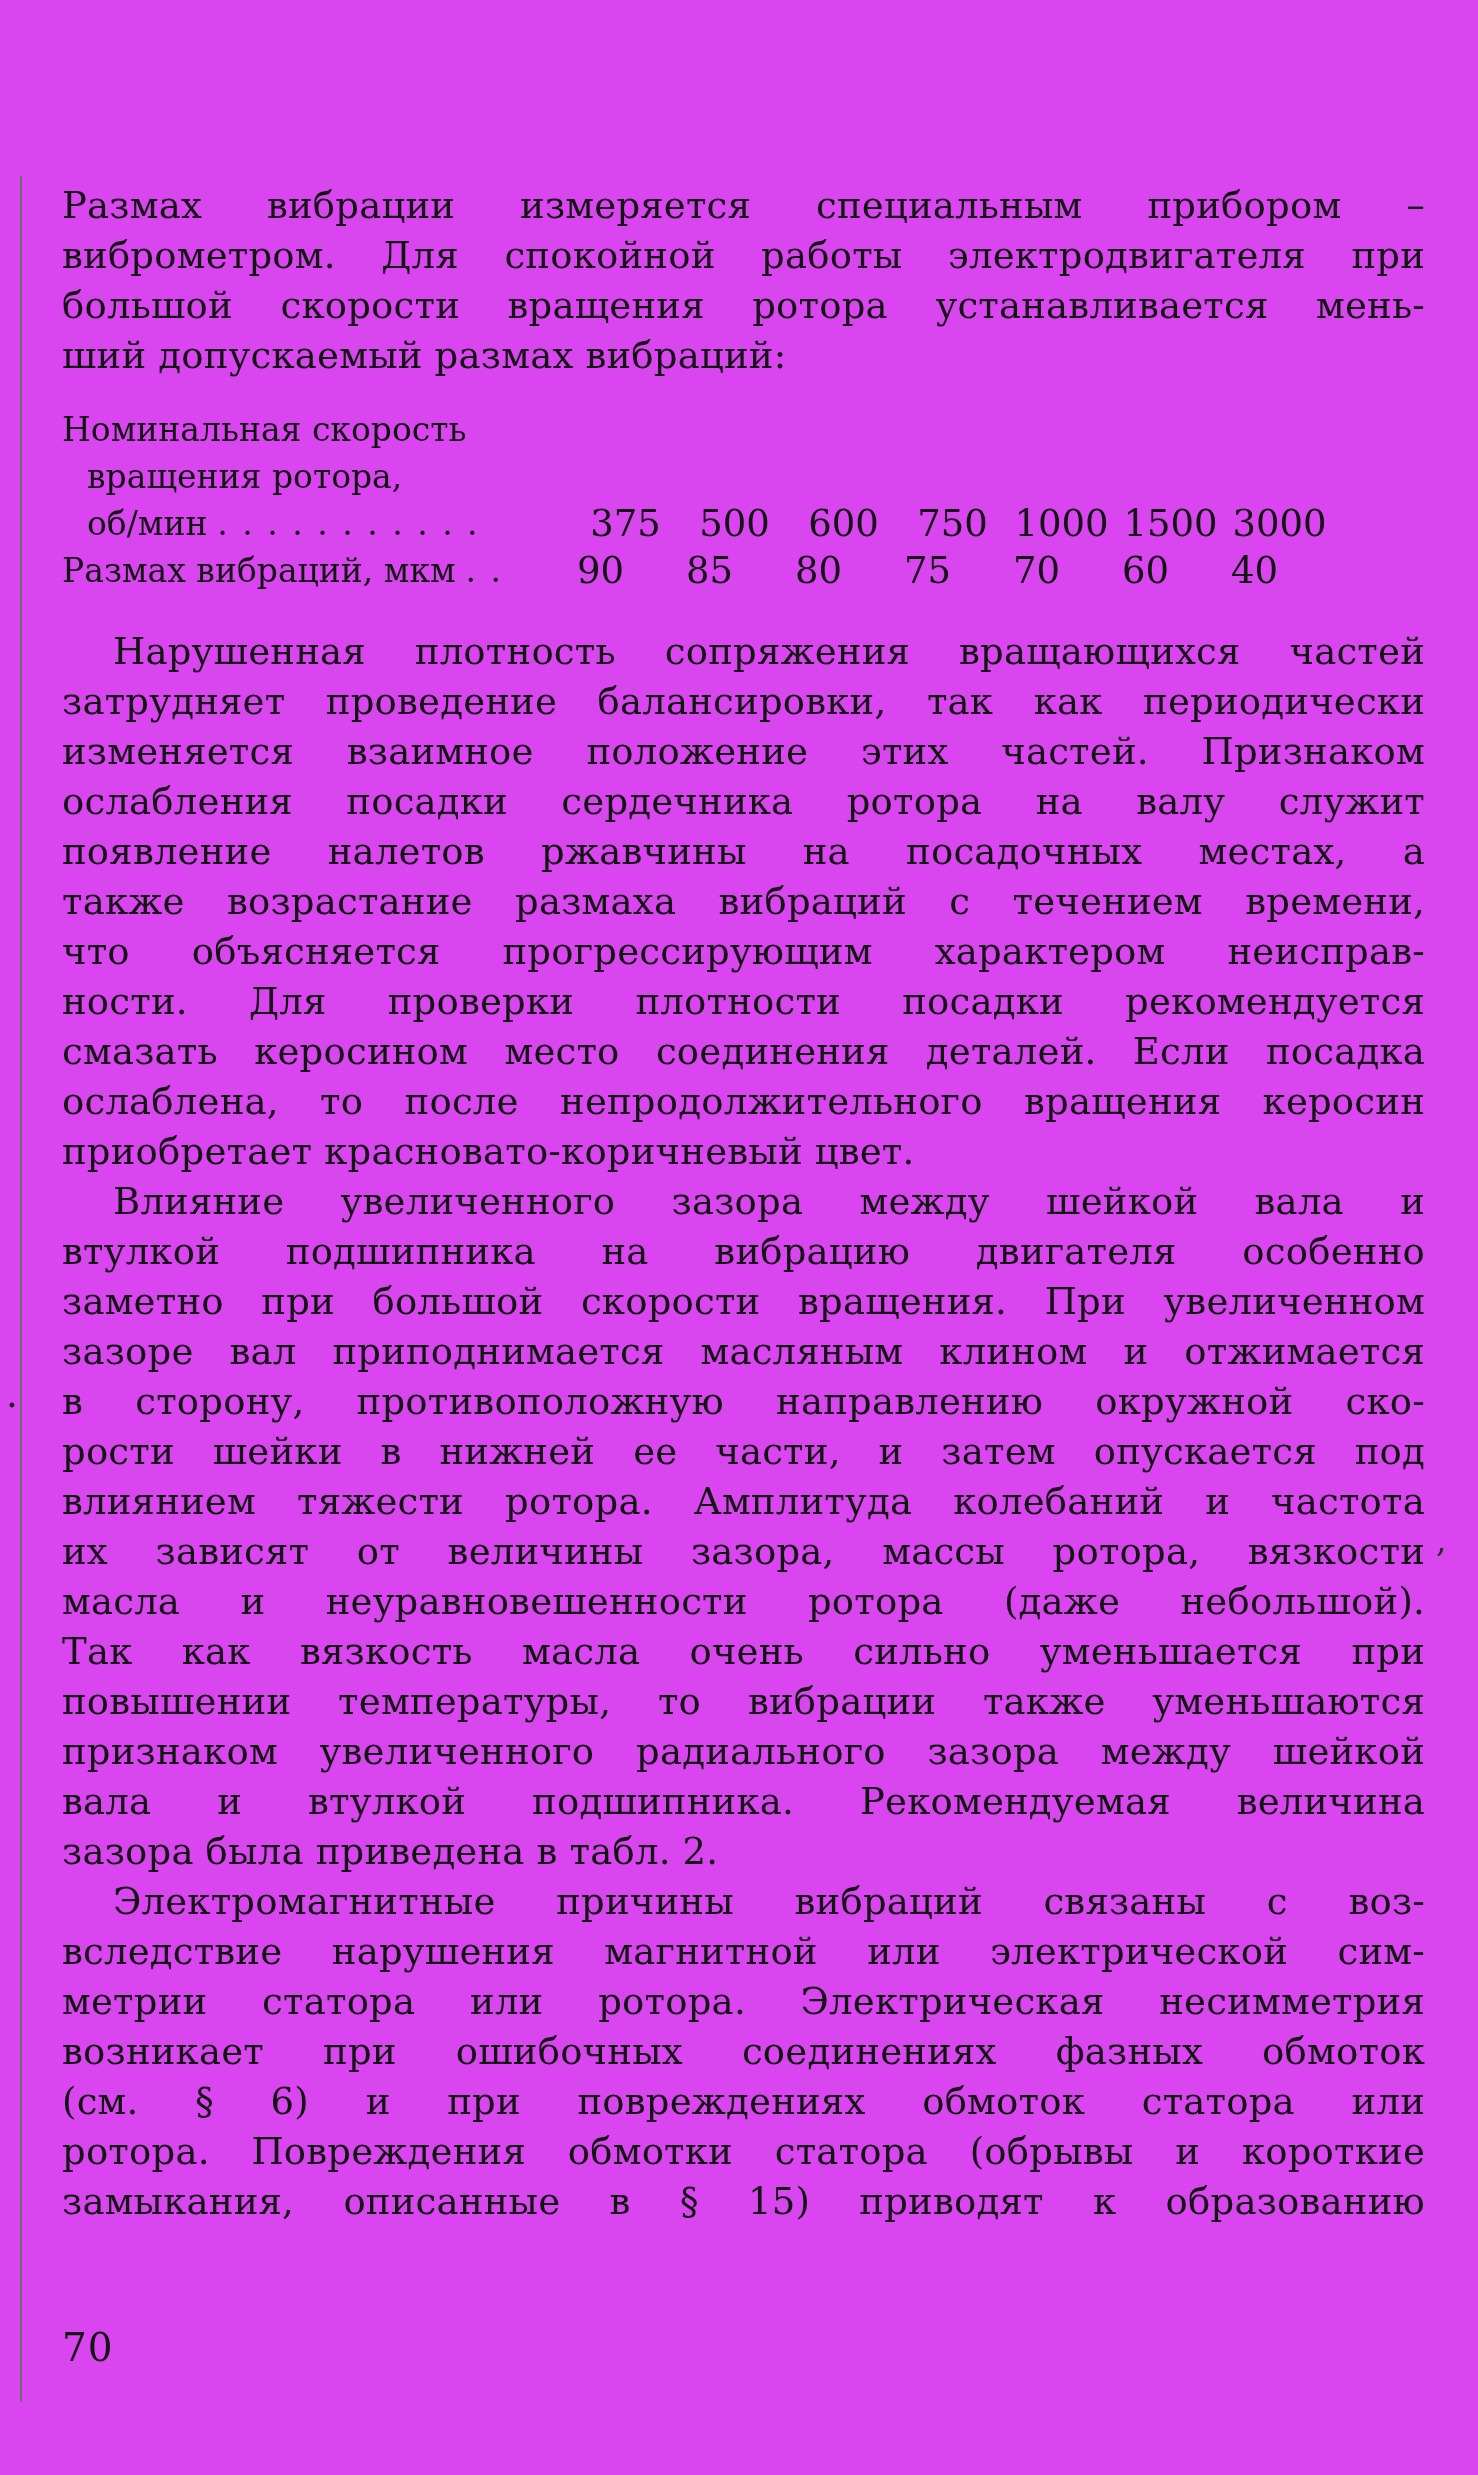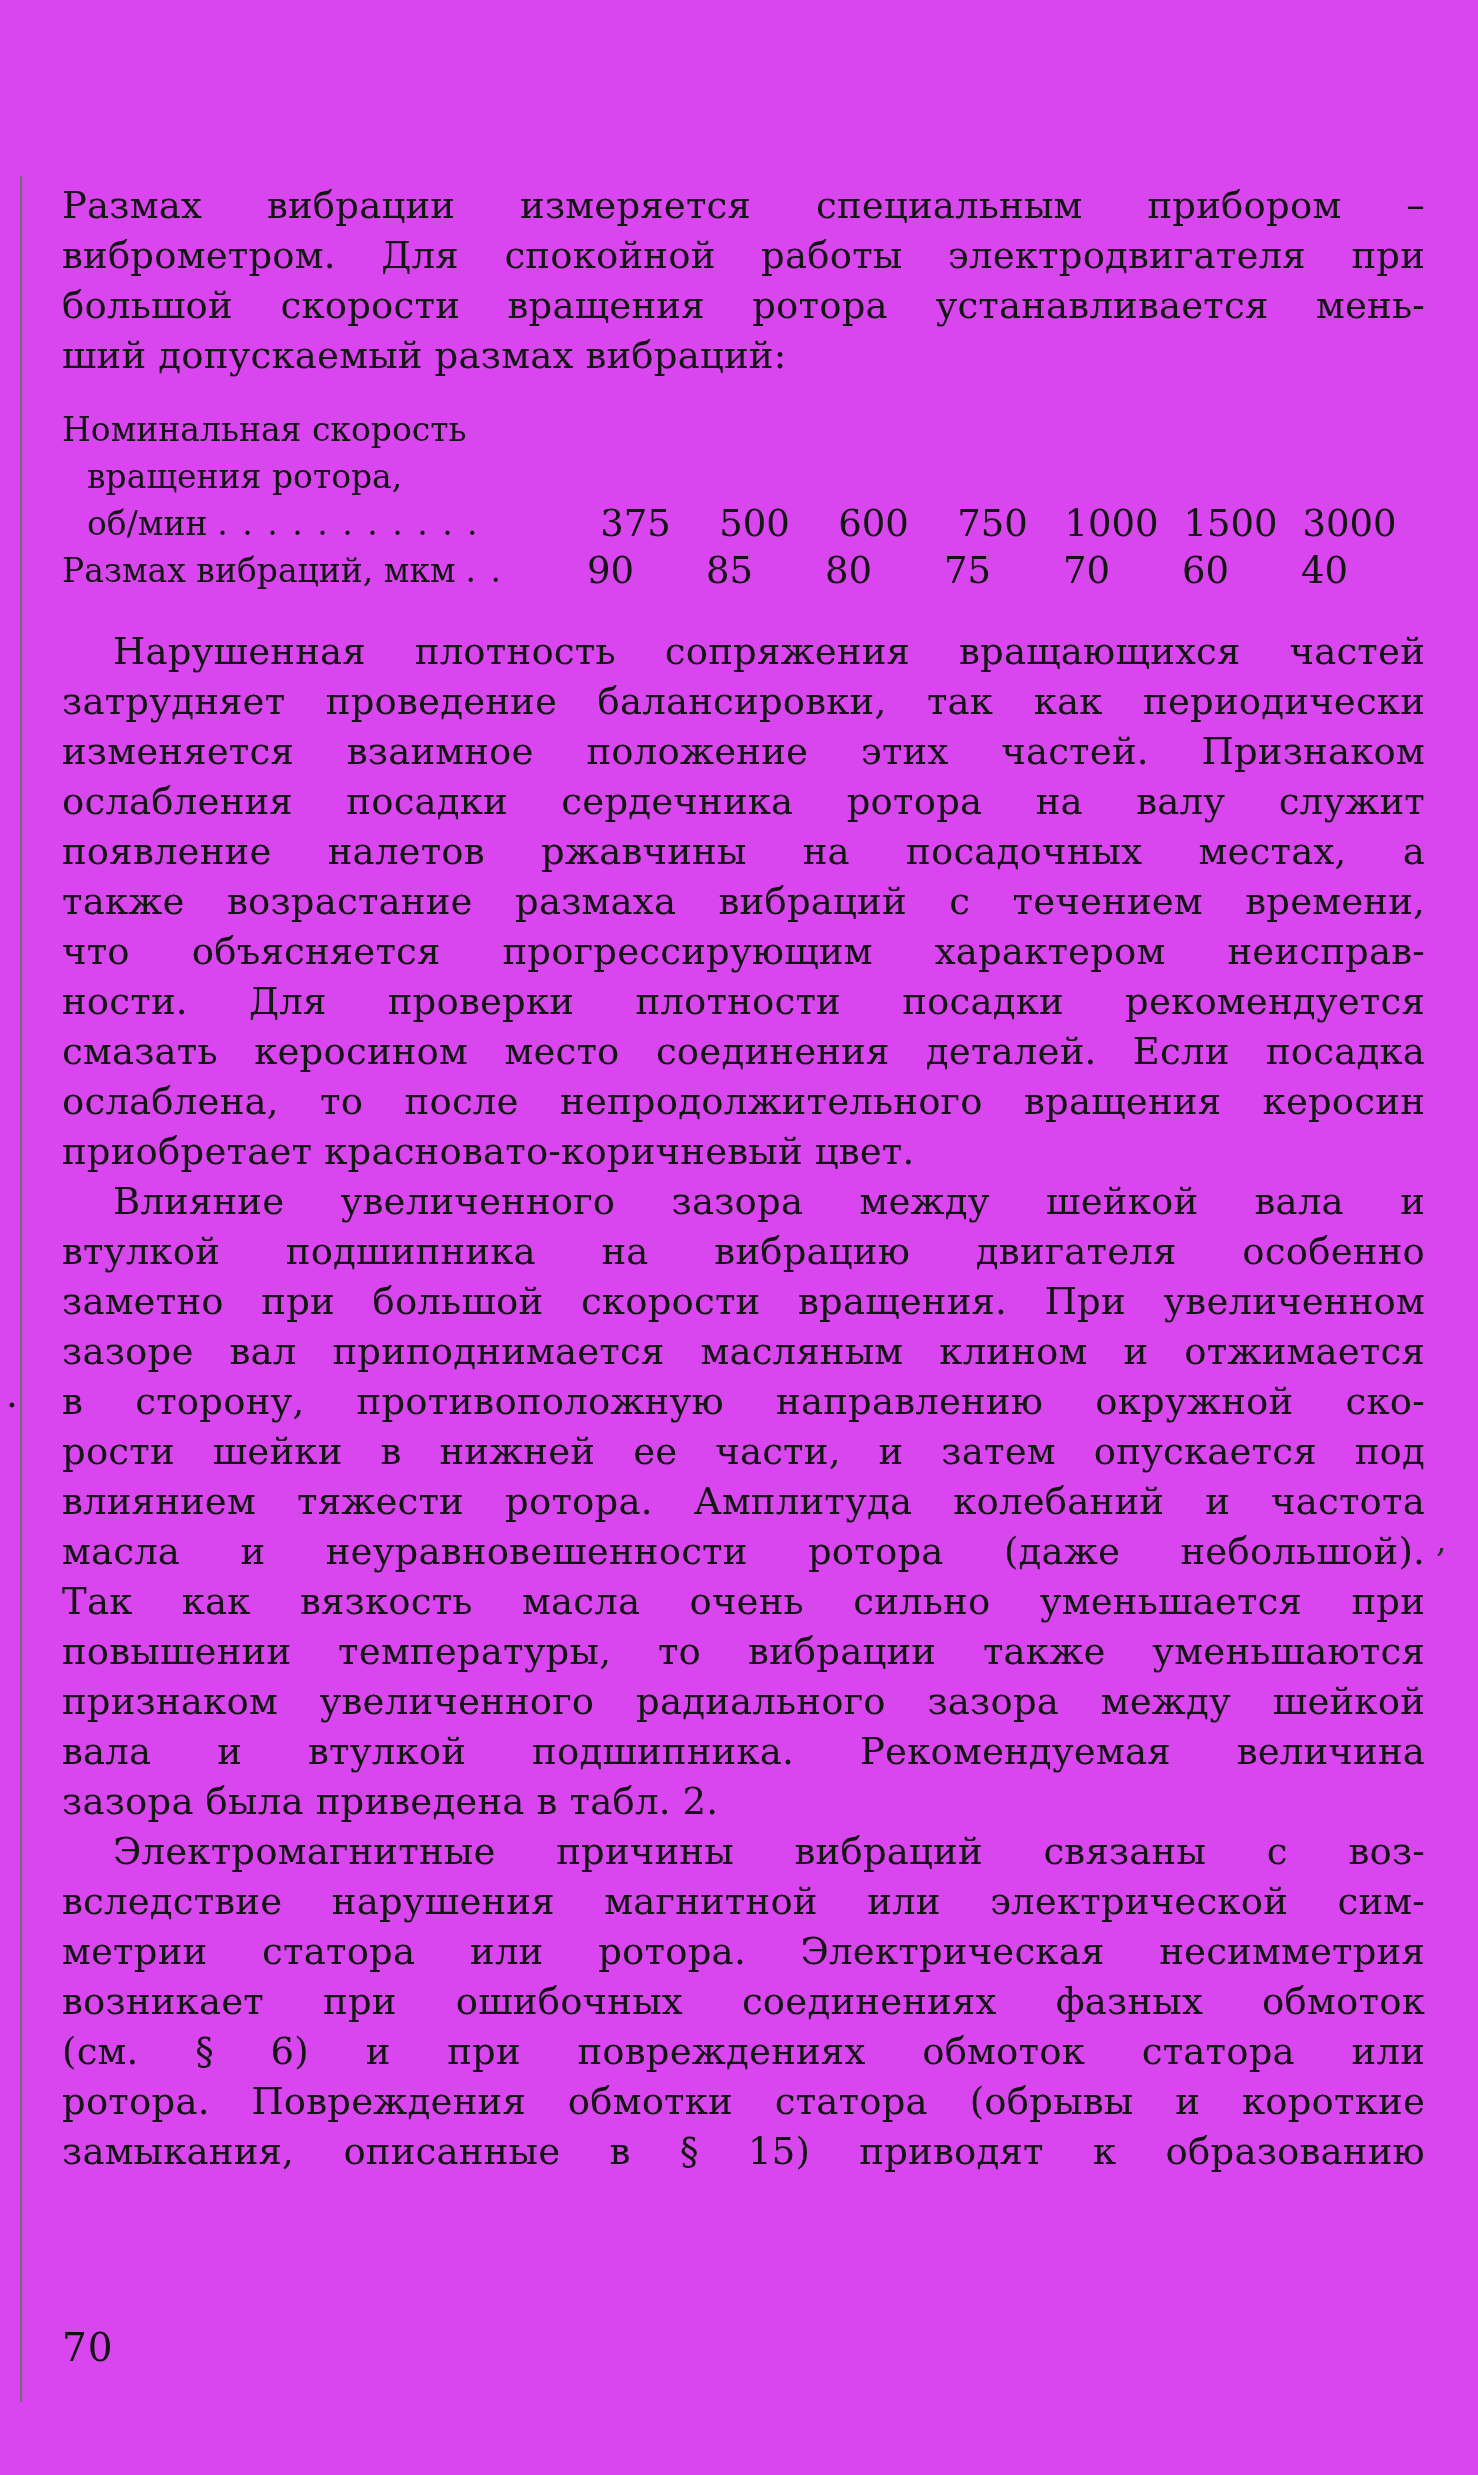--- a/index.html
+++ b/index.html
@@ -40,21 +40,21 @@
   .ind{text-indent:51px;}
   .p1{margin-bottom:25px;}
   .p2{margin-bottom:0;}
   .tbl{
     margin-bottom:33px;
     font-size:33px;
     line-height:47px;
   }
   .bold{font-weight:normal;}
   .indent-sm{padding-left:25px;}
-  .tbl-row{display:flex; align-items:flex-start;gap:10px;}
+  .tbl-row{display:flex; align-items:flex-start;}
   .tbl-label{
     flex:0 0 451px;
     white-space:nowrap;
     overflow:visible;
   }
   .dots{
     font-weight:normal;
     letter-spacing:2px;
     padding-left:9.8px;
   }
@@ -141,20 +141,21 @@
     </div>
 
     <div class="para">
       <div class="line jl ind">Влияние увеличенного зазора между шейкой вала и</div>
       <div class="line jl">втулкой подшипника на вибрацию двигателя особенно</div>
       <div class="line jl">заметно при большой скорости вращения. При увеличенном</div>
       <div class="line jl">зазоре вал приподнимается масляным клином и отжимается</div>
       <div class="line jl">в сторону, противоположную направлению окружной ско-</div>
       <div class="line jl">рости шейки в нижней ее части, и затем опускается под</div>
       <div class="line jl">влиянием тяжести ротора. Амплитуда колебаний и частота</div>
+      <div class="line jl">их зависят от величины зазора, массы ротора, вязкости</div>
       <div class="line jl">масла и неуравновешенности ротора (даже небольшой).</div>
       <div class="line jl">Так как вязкость масла очень сильно уменьшается при</div>
       <div class="line jl">повышении температуры, то вибрации также уменьшаются</div>
       <div class="line jl">признаком увеличенного радиального зазора между шейкой</div>
       <div class="line jl">вала и втулкой подшипника. Рекомендуемая величина</div>
       <div class="line ll">зазора была приведена в табл. 2.</div>
     </div>
 
     <div class="para">
       <div class="line jl ind">Электромагнитные причины вибраций связаны с воз-</div>

